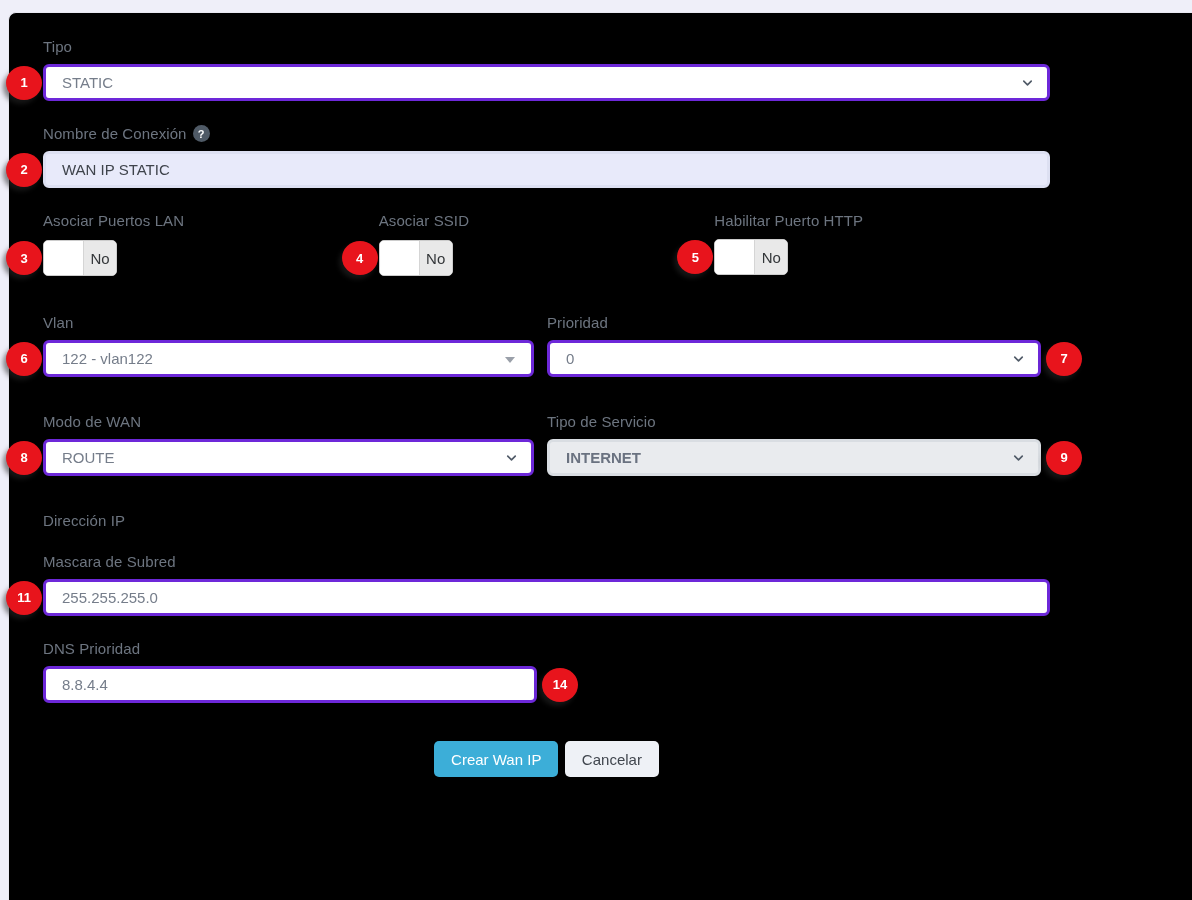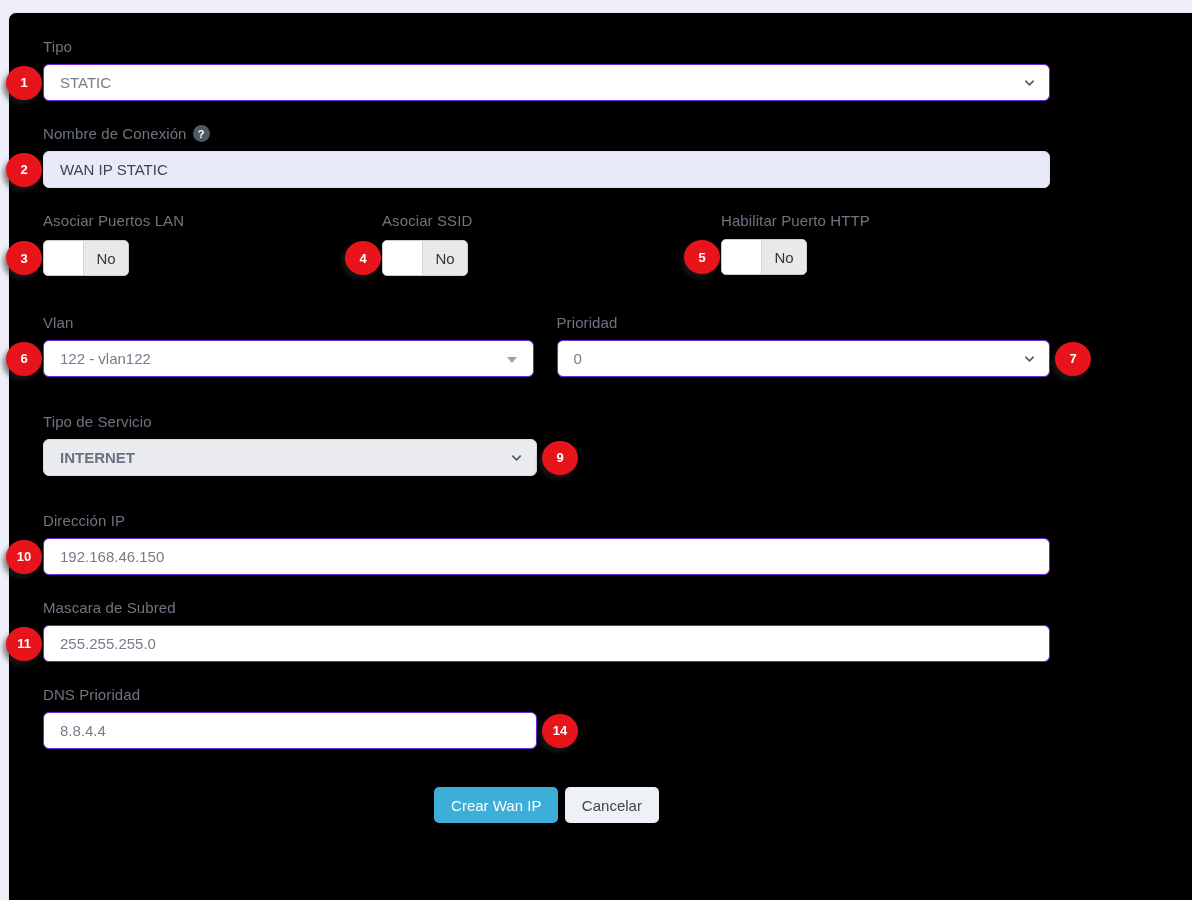--- a/index.html
+++ b/index.html
@@ -16,36 +16,36 @@
     background: #000000;
     border-radius: 8px 0 0 0;
     border-left: 1px solid #e9e9f2;
     border-top: 1px solid #e9e9f2;
   }
   .content {
     padding: 25px 0 0 34px;
     width: 1041px;
   }
   .form-group { margin-bottom: 24px; position: relative; }
-  .row { display: flex; margin-bottom: 36px; gap: 10px; }
+  .row { display: flex; margin-bottom: 36px; }
   .col-half { width: 491px; margin-right: 13px; }
   .col-half.right { width: 494px; margin-right: 0; }
   .col-toggle { width: 336px; }
   label {
     display: flex; align-items: center; gap: 6px;
     font-size: 15px;
     color: #6d7580;
     margin-bottom: 9px;
     letter-spacing: .1px;
   }
   .field-wrap { position: relative; }
   .control {
     width: 100%;
     height: 37px;
-    border: 1px solid #6d28d9;
+    border: 3px solid #6d28d9;
     border-radius: 6px;
     background: #fff;
     font-family: "Liberation Sans", "DejaVu Sans", sans-serif;
     font-size: 15px;
     color: #757d8a;
     padding: 0 36px 0 16px;
     display: flex; align-items: center;
     position: relative;
   }
   input.control { padding-right: 16px; }
@@ -82,21 +82,21 @@
     font-size: 13px;
     font-weight: bold;
     display: flex; align-items: center; justify-content: center;
     box-shadow: -3px 4px 5px rgba(40,40,40,.55);
     z-index: 3;
   }
   .badge.left  { left: -37px; top: 50%; transform: translateY(-50%); }
   .badge.right { right: -41px; top: 50%; transform: translateY(-50%); }
   .toggle-wrap { position: relative; display: inline-block; margin-top: 1px; }
   .toggle {
-    width: 86px; height: 36px;
+    width: 74px; height: 36px;
     border: 1px solid #cccccc;
     border-radius: 5px;
     overflow: hidden;
     display: flex;
     background: #fff;
     cursor: pointer;
   }
   .toggle .handle {
     width: 40px; height: 100%;
     background: #ffffff;
@@ -223,42 +223,52 @@
                   <path d="M6 9l6 6 6-6" fill="none" stroke="#515b68" stroke-width="2.6" stroke-linecap="round" stroke-linejoin="round"></path>
                 </svg>
             </span>
           </div>
           <span class="badge right">7</span>
         </div>
       </div>
     </div>
 
     <div class="row">
+      <div class="col-half">
+        <label>Modo de WAN</label>
+        <div class="field-wrap">
+          <span class="badge left">8</span>
+          <div class="control">
+            <span>ROUTE</span>
+            <span class="caret">
+              <svg width="15" height="15" viewBox="0 0 24 24">
+                  <path d="M6 9l6 6 6-6" fill="none" stroke="#515b68" stroke-width="2.6" stroke-linecap="round" stroke-linejoin="round"></path>
+                </svg>
+            </span>
+          </div>
+        </div>
+      </div>
       <div class="col-half right">
         <label>Tipo de Servicio</label>
         <div class="field-wrap">
           <div class="control disabled">
             <span>INTERNET</span>
             <span class="caret">
               <svg width="15" height="15" viewBox="0 0 24 24">
                   <path d="M6 9l6 6 6-6" fill="none" stroke="#515b68" stroke-width="2.6" stroke-linecap="round" stroke-linejoin="round"></path>
                 </svg>
             </span>
           </div>
           <span class="badge right">9</span>
         </div>
       </div>
     </div>
 
     <div class="form-group">
       <label>Dirección IP</label>
-      <div class="field-wrap">
-        <span class="badge left">10</span>
-        <input class="control" value="192.168.46.150" style="">
-      </div>
     </div>
 
     <div class="form-group">
       <label>Mascara de Subred</label>
       <div class="field-wrap">
         <span class="badge left">11</span>
         <input class="control" value="255.255.255.0" style="">
       </div>
     </div>
 

